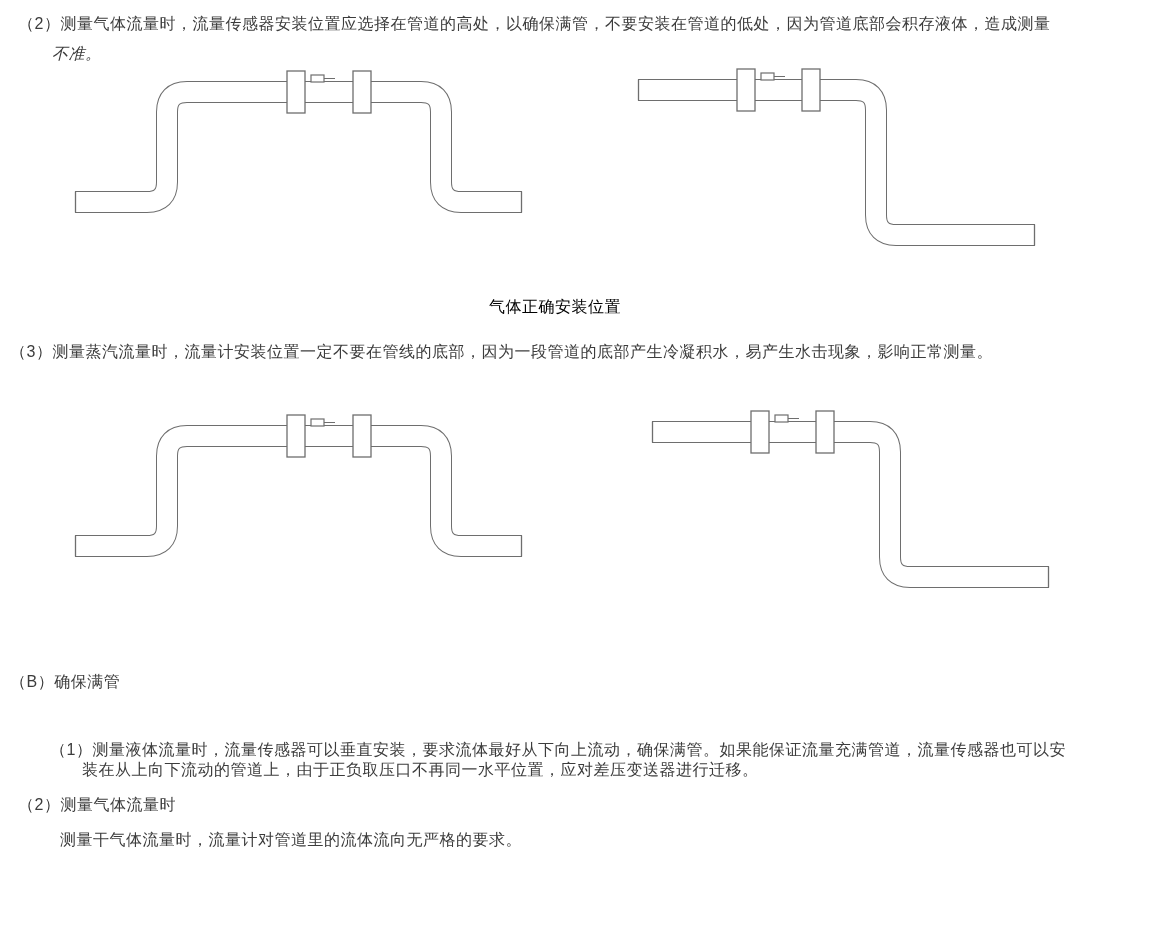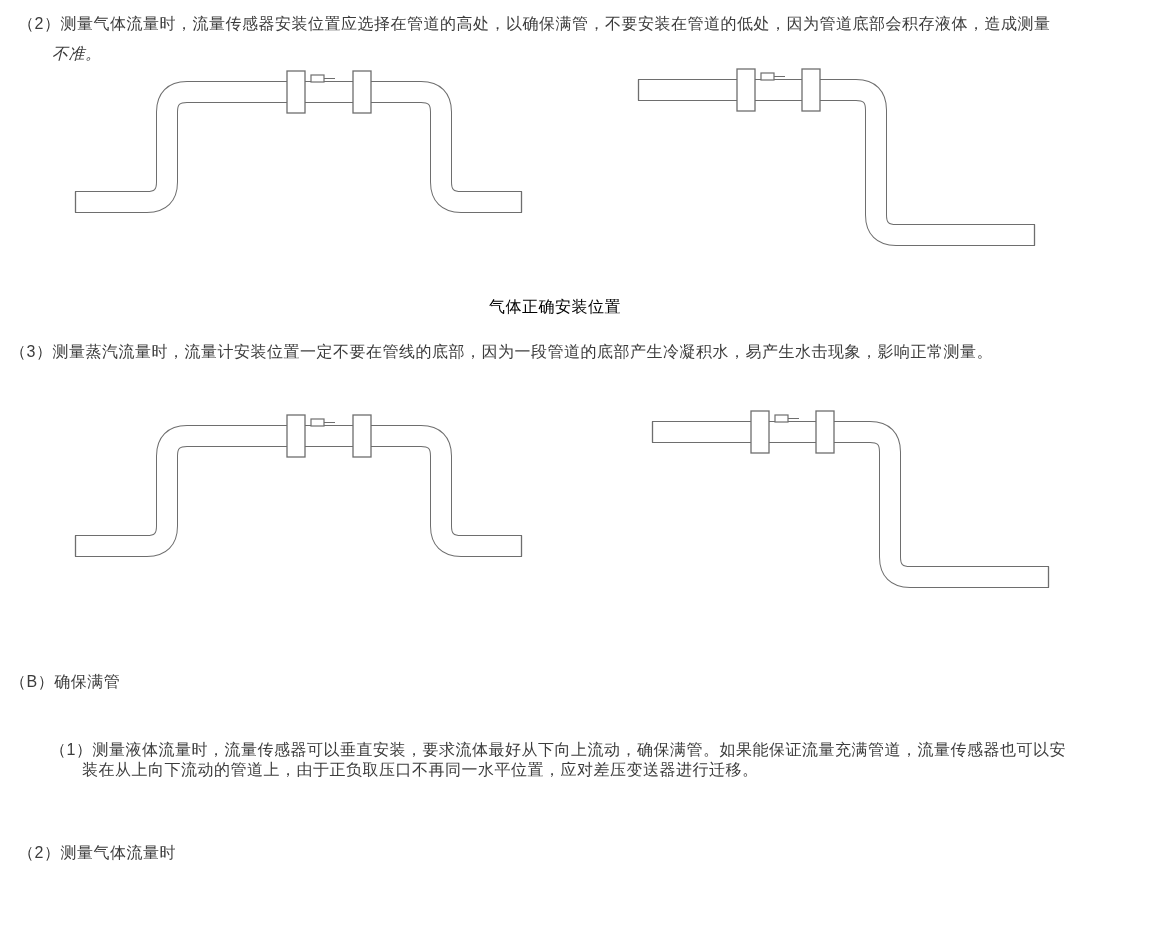--- a/index.html
+++ b/index.html
@@ -102,15 +102,16 @@
       <line class="tab-line" x1="140" y1="12.5" x2="151" y2="12.5"></line>
     </svg>
   </div>
 
 
   <div class="line" style="left:10px; top:672px;">（B）确保满管</div>
 
   <div class="line" style="left:18px; top:740px;margin-left:32px;">（1）测量液体流量时，流量传感器可以垂直安装，要求流体最好从下向上流动，确保满管。如果能保证流量充满管道，流量传感器也可以安</div>
   <div class="line" style="left:60px; top:760px;margin-left:22px;">装在从上向下流动的管道上，由于正负取压口不再同一水平位置，应对差压变送器进行迁移。</div>
 
-  <div class="line" style="left:18px; top:795px;margin-top:48px;">（2）测量气体流量时</div>
+  <div class="line" style="left:18px; top:795px;">（2）测量气体流量时</div>
+  <div class="line" style="left:60px; top:830px;">测量干气体流量时，流量计对管道里的流体流向无严格的要求。</div>
 
 </div>
 
 </body></html>

